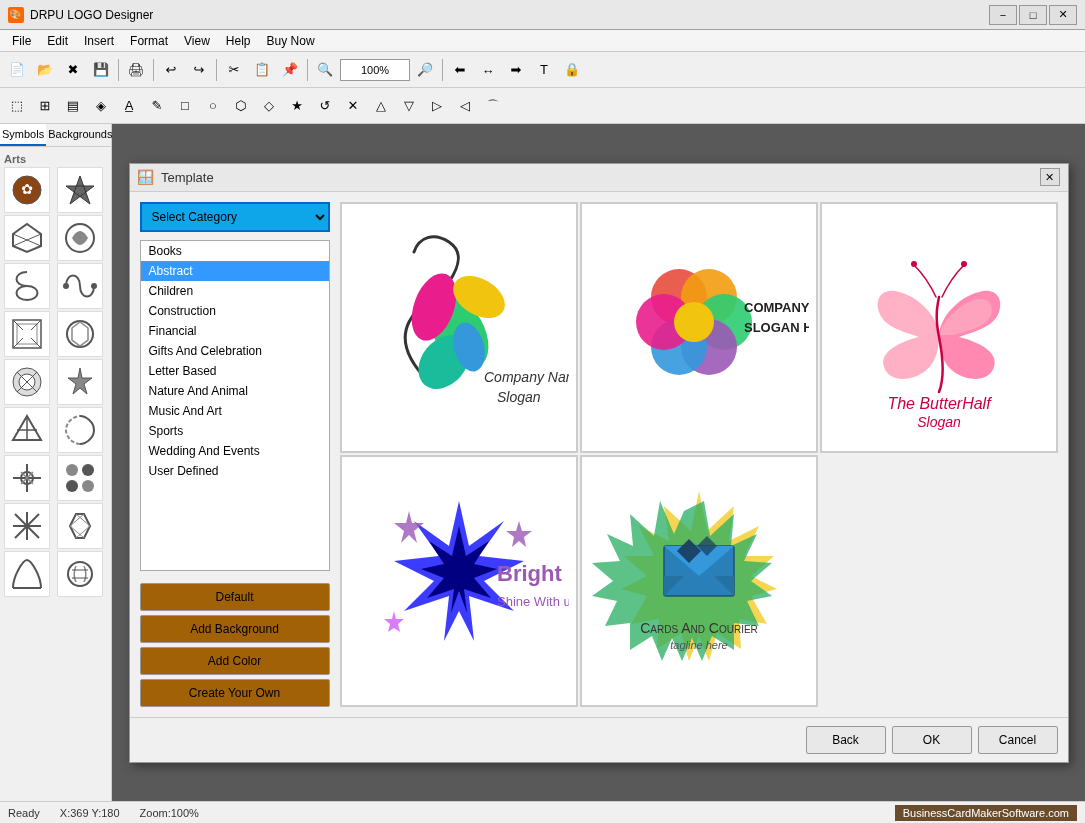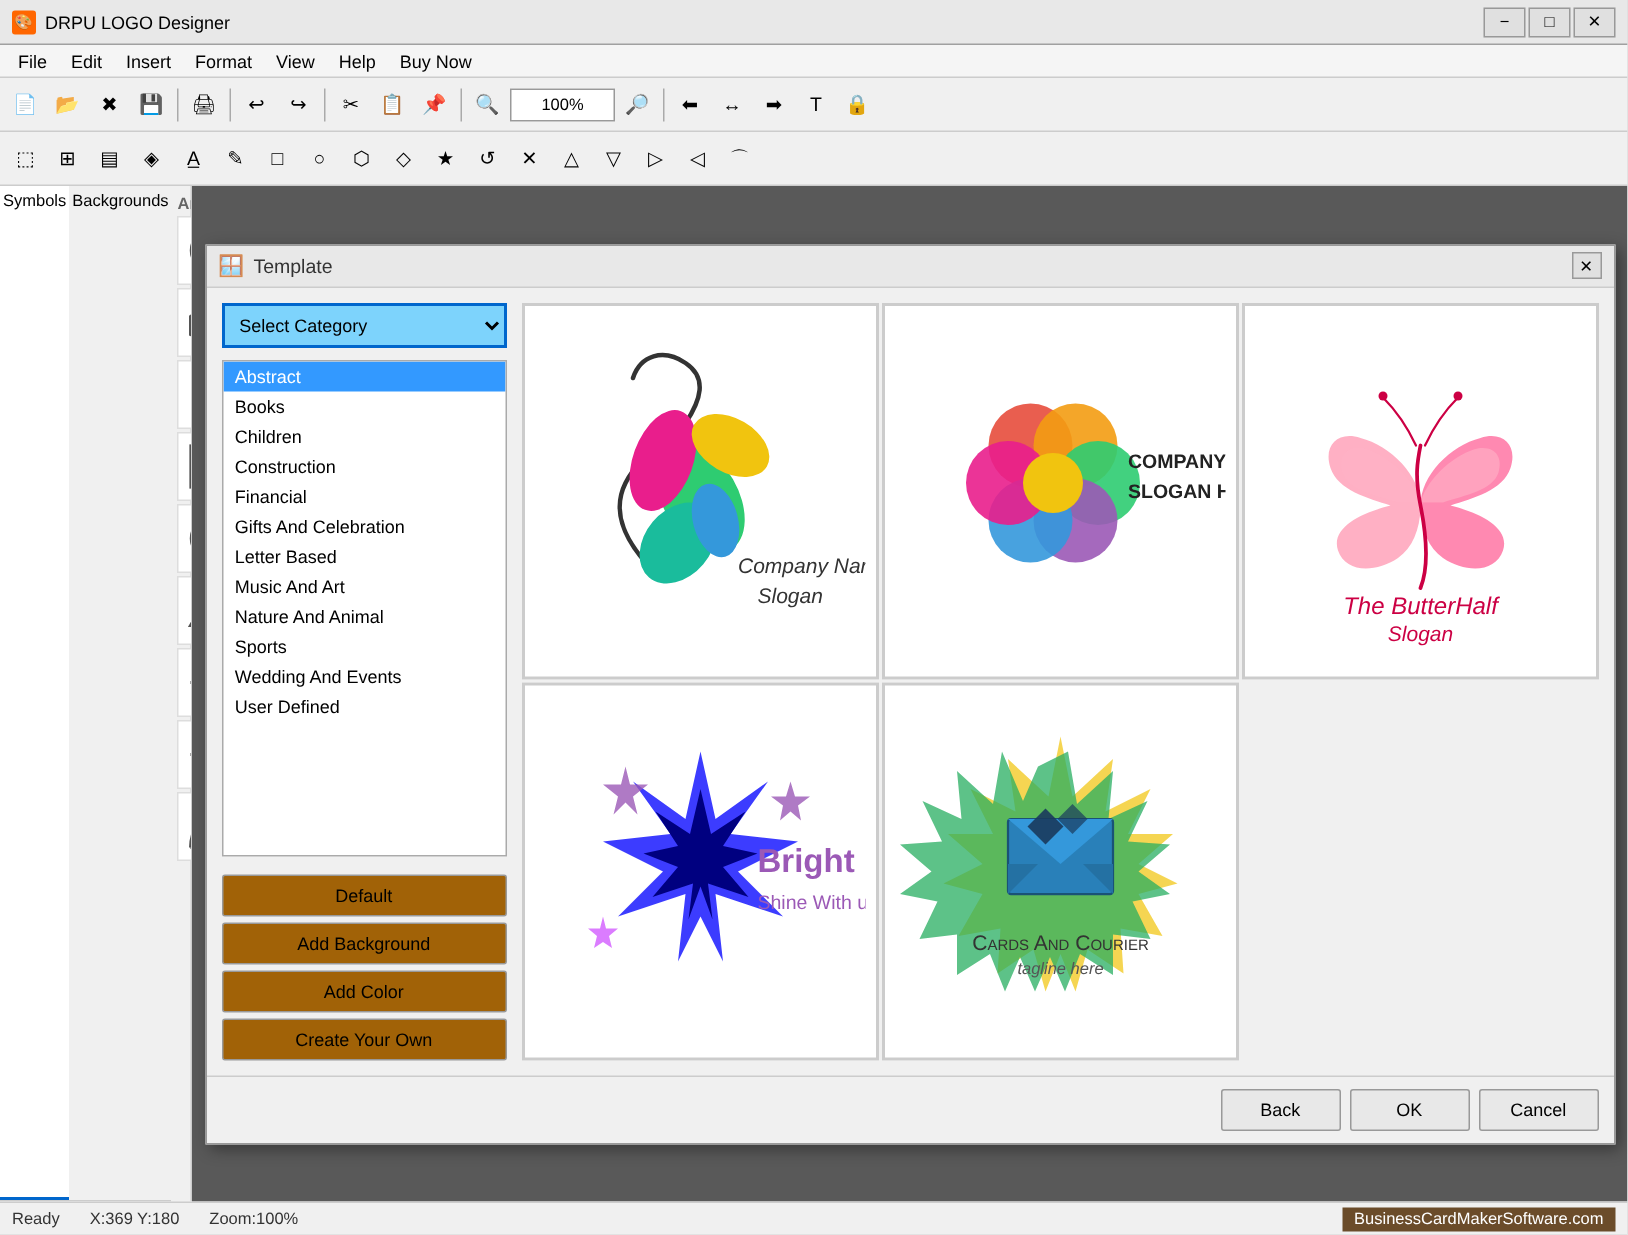--- a/index.html
+++ b/index.html
@@ -26,21 +26,21 @@
     .toolbar-separator { width: 1px; height: 22px; background: #aaa; margin: 0 2px; }
     .zoom-input { width: 70px; height: 22px; border: 1px solid #999; font-size: 11px; padding: 0 4px; text-align: center; }
     
     
     .toolbar2 { background: #f0f0f0; height: 36px; display: flex; align-items: center; padding: 0 4px; border-bottom: 1px solid #ccc; gap: 2px; }
     
     
     .main-content { flex: 1; display: flex; overflow: hidden; }
     
     
-    .left-panel { width: 128px; background: #f0f0f0; border-right: 1px solid #ccc; display: flex; }
+    .left-panel { width: 112px; background: #f0f0f0; border-right: 1px solid #ccc; display: flex; flex-direction: column; }
     .panel-tabs { display: flex; border-bottom: 1px solid #ccc; }
     .panel-tab { flex: 1; padding: 4px 2px; font-size: 11px; text-align: center; cursor: pointer; border-bottom: 2px solid transparent; }
     .panel-tab.active { border-bottom-color: #0066cc; background: white; }
     .panel-content { flex: 1; overflow-y: auto; padding: 4px; }
     .panel-section-title { font-size: 11px; color: #666; padding: 2px 0; font-weight: bold; }
     .symbol-grid { display: grid; grid-template-columns: 1fr 1fr; gap: 2px; }
     .symbol-item { width: 46px; height: 46px; border: 1px solid #ddd; background: white; display: flex; align-items: center; justify-content: center; cursor: pointer; font-size: 20px; }
     
     
     .canvas-area { flex: 1; background: #808080; overflow: hidden; position: relative; }
@@ -56,21 +56,21 @@
     .template-dialog { background: #f0f0f0; border: 1px solid #999; box-shadow: 3px 3px 10px rgba(0,0,0,0.4); width: 940px; min-height: 600px; display: flex; flex-direction: column; }
     .dialog-title-bar { background: #e8e8e8; height: 28px; display: flex; align-items: center; padding: 0 8px; border-bottom: 1px solid #ccc; justify-content: space-between; }
     .dialog-title { font-size: 13px; color: #333; display: flex; align-items: center; gap: 6px; }
     .dialog-icon { font-size: 14px; }
     .dialog-close-btn { width: 20px; height: 18px; border: 1px solid #999; background: #e0e0e0; cursor: pointer; font-size: 11px; display: flex; align-items: center; justify-content: center; }
     
     .dialog-body { display: flex; flex: 1; padding: 10px; gap: 10px; }
     
     
     .dialog-left { width: 190px; display: flex; flex-direction: column; gap: 8px; }
-    .category-dropdown { width: 100%; height: 30px; border: 2px solid #0066cc; background: #7dd3fc; font-size: 12px; padding: 0 6px; cursor: pointer; }
+    .category-dropdown { width: 100%; height: 30px; border: 2px solid #0066cc; background: #0ea5e9; font-size: 12px; padding: 0 6px; cursor: pointer; }
     .category-list { flex: 1; border: 1px solid #aaa; background: white; overflow-y: auto; }
     .category-item { padding: 3px 8px; font-size: 12px; cursor: pointer; }
     .category-item.selected { background: #3399ff; color: white; }
     .dialog-buttons { display: flex; flex-direction: column; gap: 4px; margin-top: 4px; }
     .dialog-btn { width: 100%; height: 28px; border: 1px solid #999; background: #a16207; font-size: 12px; cursor: pointer; border-radius: 2px; }
     
     
     .dialog-right { flex: 1; }
     .template-grid { display: grid; grid-template-columns: 1fr 1fr 1fr; grid-template-rows: 1fr 1fr; gap: 2px; height: 100%; }
     .template-cell { border: 2px solid #ccc; background: white; display: flex; align-items: center; justify-content: center; cursor: pointer; overflow: hidden; position: relative; min-height: 230px; }
@@ -300,29 +300,29 @@
           </div>
 
           <div class="dialog-body">
 
             <div class="dialog-left">
               <select class="category-dropdown">
                 <option>Select Category</option>
               </select>
 
               <div class="category-list">
+                <div class="category-item">Books</div>
                 <div class="category-item selected">Abstract</div>
-                <div class="category-item">Books</div>
                 <div class="category-item">Children</div>
                 <div class="category-item">Construction</div>
                 <div class="category-item">Financial</div>
                 <div class="category-item">Gifts And Celebration</div>
                 <div class="category-item">Letter Based</div>
+                <div class="category-item">Nature And Animal</div>
                 <div class="category-item">Music And Art</div>
-                <div class="category-item">Nature And Animal</div>
                 <div class="category-item">Sports</div>
                 <div class="category-item">Wedding And Events</div>
                 <div class="category-item">User Defined</div>
               </div>
 
               <div class="dialog-buttons">
                 <button class="dialog-btn">Default</button>
                 <button class="dialog-btn">Add Background</button>
                 <button class="dialog-btn">Add Color</button>
                 <button class="dialog-btn">Create Your Own</button>

